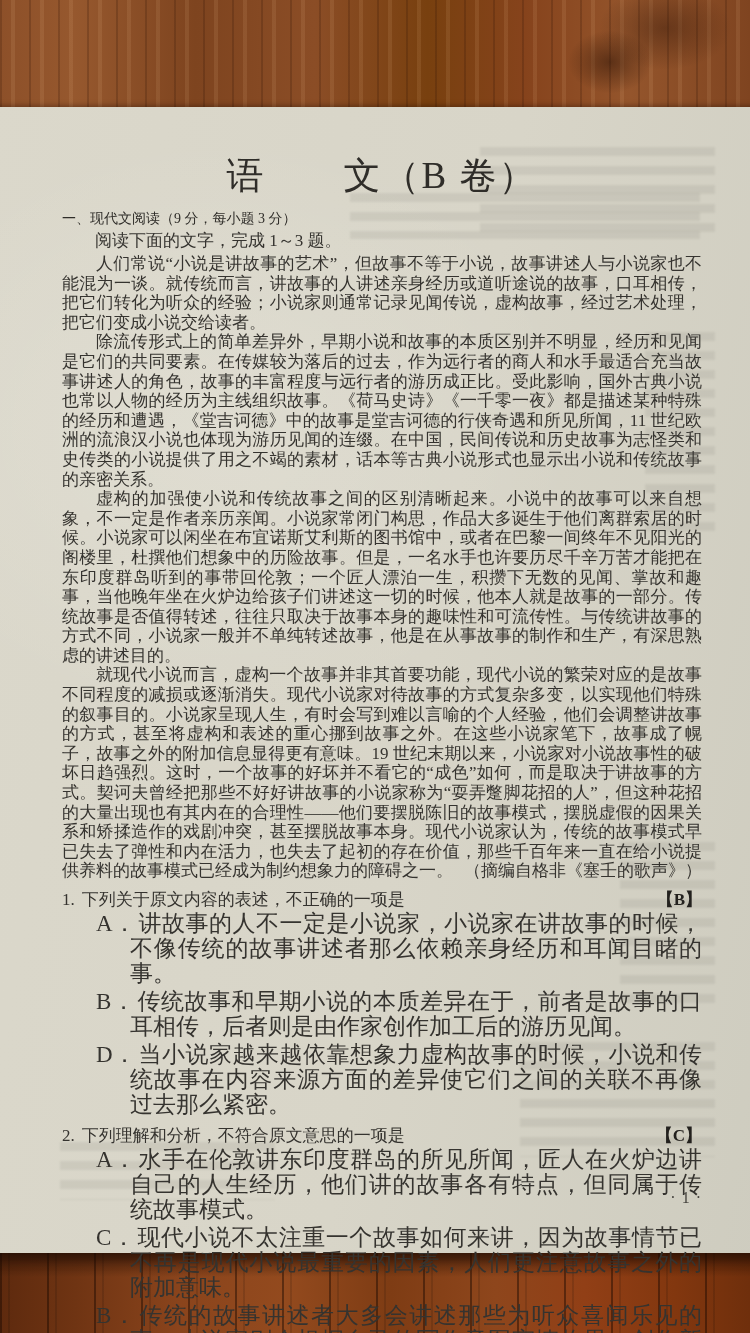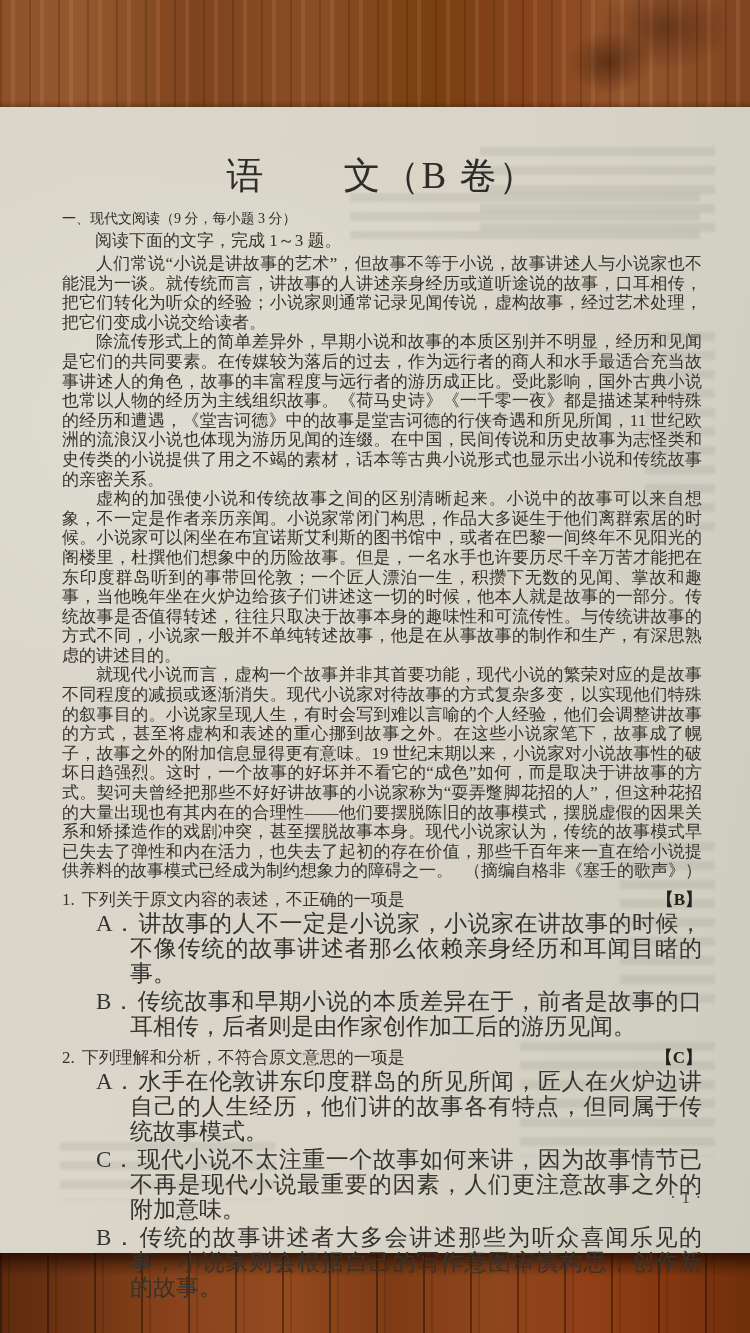--- a/index.html
+++ b/index.html
@@ -121,20 +121,21 @@
         <div class="para">虚构的加强使小说和传统故事之间的区别清晰起来。小说中的故事可以来自想象，不一定是作者亲历亲闻。小说家常闭门构思，作品大多诞生于他们离群索居的时候。小说家可以闲坐在布宜诺斯艾利斯的图书馆中，或者在巴黎一间终年不见阳光的阁楼里，杜撰他们想象中的历险故事。但是，一名水手也许要历尽千辛万苦才能把在东印度群岛听到的事带回伦敦；一个匠人漂泊一生，积攒下无数的见闻、掌故和趣事，当他晚年坐在火炉边给孩子们讲述这一切的时候，他本人就是故事的一部分。传统故事是否值得转述，往往只取决于故事本身的趣味性和可流传性。与传统讲故事的方式不同，小说家一般并不单纯转述故事，他是在从事故事的制作和生产，有深思熟虑的讲述目的。</div>
         <div class="para"><span>就现代小说而言，虚构一个故事并非其首要功能，现代小说的繁荣对应的是故事不同程度的减损或逐渐消失。现代小说家对待故事的方式复杂多变，以实现他们特殊的叙事目的。小说家呈现人生，有时会写到难以言喻的个人经验，他们会调整讲故事的方式，甚至将虚构和表述的重心挪到故事之外。在这些小说家笔下，故事成了幌子，故事之外的附加信息显得更有意味。19 世纪末期以来，小说家对小说故事性的破坏日趋强烈。这时，一个故事的好坏并不看它的“成色”如何，而是取决于讲故事的方式。契诃夫曾经把那些不好好讲故事的小说家称为“耍弄蹩脚花招的人”，但这种花招的大量出现也有其内在的合理性——他们要摆脱陈旧的故事模式，摆脱虚假的因果关系和矫揉造作的戏剧冲突，甚至摆脱故事本身。现代小说家认为，传统的故事模式早已失去了弹性和内在活力，也失去了起初的存在价值，那些千百年来一直在给小说提供养料的故事模式已经成为制约想象力的障碍之一。</span><span class="attribution">（摘编自格非《塞壬的歌声》）</span></div>
       </div>
 
       <div class="questions">
 
         <div class="question">
           <div class="stem-line"><span class="answer">【B】</span><span class="qnum">1.</span><span>下列关于原文内容的表述，不正确的一项是</span></div>
           <div class="option"><span class="opt-label">A．</span><span>讲故事的人不一定是小说家，小说家在讲故事的时候，不像传统的故事讲述者那么依赖亲身经历和耳闻目睹的事。</span></div>
           <div class="option"><span class="opt-label">B．</span><span>传统故事和早期小说的本质差异在于，前者是故事的口耳相传，后者则是由作家创作加工后的游历见闻。</span></div>
+          <div class="option"><span class="opt-label">D．</span><span>当小说家越来越依靠想象力虚构故事的时候，小说和传统故事在内容来源方面的差异使它们之间的关联不再像过去那么紧密。</span></div>
         </div>
 
         <div class="question">
           <div class="stem-line"><span class="answer">【C】</span><span class="qnum">2.</span><span>下列理解和分析，不符合原文意思的一项是</span></div>
           <div class="option"><span class="opt-label">A．</span><span>水手在伦敦讲东印度群岛的所见所闻，匠人在火炉边讲自己的人生经历，他们讲的故事各有特点，但同属于传统故事模式。</span></div>
           <div class="option"><span class="opt-label">C．</span><span>现代小说不太注重一个故事如何来讲，因为故事情节已不再是现代小说最重要的因素，人们更注意故事之外的附加意味。</span></div>
           <div class="option"><span class="opt-label">B．</span><span>传统的故事讲述者大多会讲述那些为听众喜闻乐见的事，小说家则会根据自己的写作意图审慎构思，创作新的故事。</span></div>
         </div>
 
       </div>

